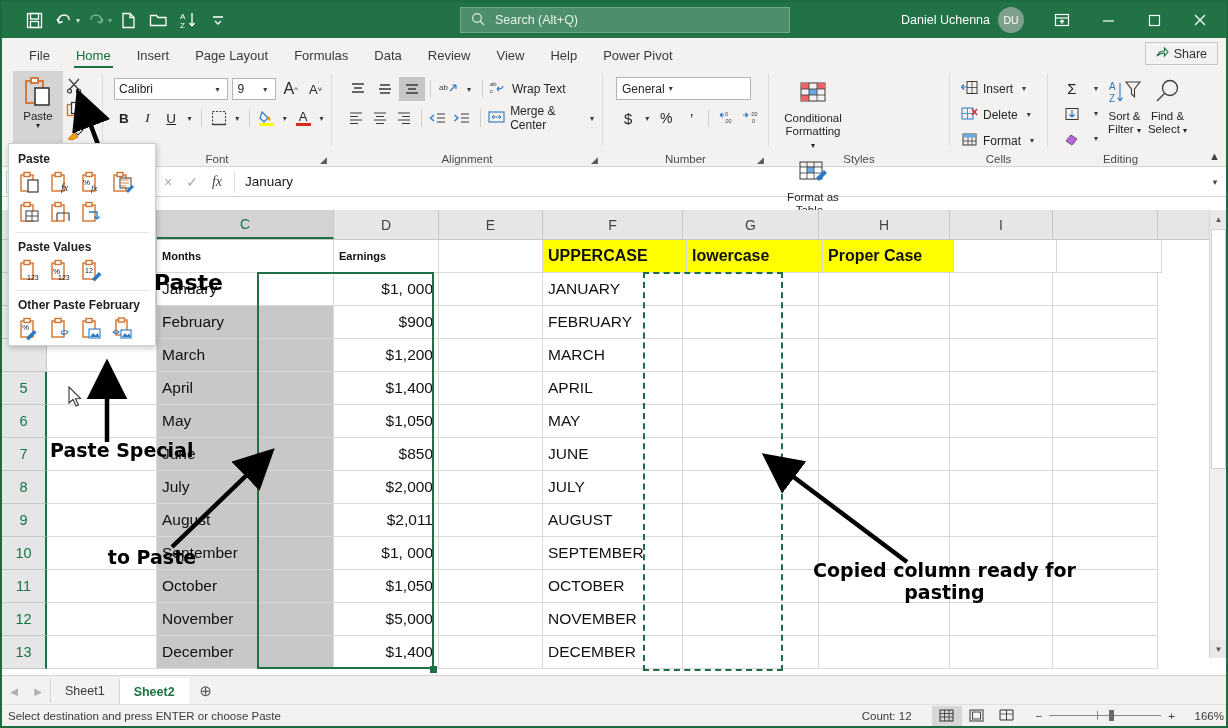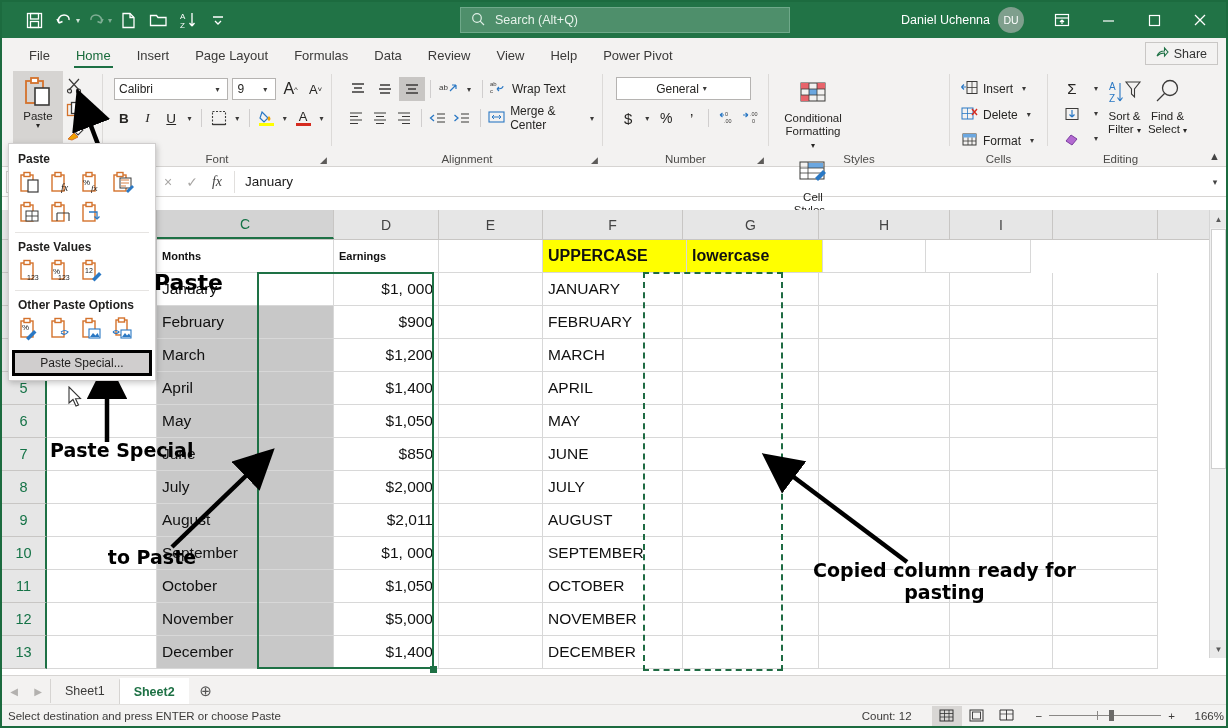--- a/index.html
+++ b/index.html
@@ -97,21 +97,21 @@
     width:52px; height:22px; border:1px solid #b5b3b1; background:#fff;
     font-size:12px; padding:0 4px; display:flex; align-items:center;
     justify-content:space-between;
   }
   .ic-btn { width:26px; height:24px; display:flex; align-items:center; justify-content:center; font-size:13.5px; }
   .caret { font-size:8px; color:#3b3a39; width:12px; text-align:center; }
   
   .al-row { display:flex; align-items:center; gap:1px; height:26px; }
   .numfmt {
     width:135px; height:23px; border:1px solid #b5b3b1; background:#fff; font-size:12px;
-    padding:0 5px; display:flex; align-items:center; justify-content:center;
+    padding:0 5px; display:flex; align-items:center; justify-content:flex-start;
   }
   .bigbtn {
     width:62px; display:flex; flex-direction:column; align-items:center;
     font-size:11.5px; line-height:13px; text-align:center; padding-top:2px;
   }
   .cellbtn { display:flex; align-items:center; gap:5px; height:23px; font-size:12px; }
   
   .fbar {
     height:30px; background:#fff; display:flex; align-items:center;
     border-bottom:1px solid #d6d4d2; font-size:12.5px;
@@ -567,20 +567,32 @@
               <rect x="21" y="4" width="8" height="6" fill="#e8646b"></rect>
               <path d="M13 4 v18 M21 4 v18 M5 10 h24 M5 16 h24" stroke="#3b3a39" stroke-width="0.8"></path>
             </svg>
         </span>
         <span>Conditional</span>
         <span><span>Formatting</span> <span style="font-size:8px">▾</span></span>
       </div>
       <div class="bigbtn">
         <span>
           <svg width="34" height="30" viewBox="0 0 34 30">
+              <rect x="4" y="4" width="22" height="17" fill="none" stroke="#3b3a39" stroke-width="1"></rect>
+              <rect x="11" y="9" width="7" height="6" fill="#6ba7e0"></rect>
+              <path d="M11 4 v17 M18 4 v17 M4 9 h22 M4 15 h22" stroke="#3b3a39" stroke-width="0.8"></path>
+              <path d="M20 20 L28 12 L31 15 L23 23 z" fill="#2a78c4"></path>
+            </svg>
+        </span>
+        <span>Format as</span>
+        <span><span>Table</span> <span style="font-size:8px">▾</span></span>
+      </div>
+      <div class="bigbtn">
+        <span>
+          <svg width="34" height="30" viewBox="0 0 34 30">
               <rect x="4" y="4" width="24" height="17" fill="none" stroke="#3b3a39" stroke-width="1"></rect>
               <rect x="12" y="5" width="15" height="5" fill="#6ba7e0"></rect>
               <path d="M12 4 v17 M4 10 h24 M4 15 h24" stroke="#3b3a39" stroke-width="0.8"></path>
               <path d="M19 20 L27 12 L30 15 L22 23 z" fill="#2a78c4"></path>
             </svg>
         </span>
         <span>Cell</span>
         <span><span>Styles</span> <span style="font-size:8px">▾</span></span>
       </div>
     </div>
@@ -709,20 +721,21 @@
   <div class="rows">
 
     <div class="row">
       <div class="rh" style="color:transparent"></div>
       <div class="cell" style="width:110px"></div>
       <div class="cell hdr" style="width:177px">Months</div>
       <div class="cell hdr" style="width:105px">Earnings</div>
       <div class="cell" style="width:104px"></div>
       <div class="cell yellow" style="width:144px">UPPERCASE</div>
       <div class="cell yellow" style="width:136px">lowercase</div>
+      <div class="cell yellow" style="width:131px">Proper Case</div>
       <div class="cell" style="width:103px"></div>
       <div class="cell" style="width:105px"></div>
     </div>
 
     <div class="row">
       <div class="rh" style="color:transparent"></div>
       <div class="cell" style="width:110px"></div>
       <div class="cell" style="width:177px">January</div>
       <div class="cell r" style="width:105px">$1, 000</div>
       <div class="cell" style="width:104px"></div>
@@ -1020,21 +1033,21 @@
     <div class="pm-item">
       <svg width="22" height="24" viewBox="0 0 22 24">
           <rect x="2" y="4" width="12" height="16" fill="none" stroke="#d4722c" stroke-width="1.4"></rect>
           <rect x="5" y="1.5" width="6" height="4" fill="#fff" stroke="#d4722c" stroke-width="1.4"></rect>
           <text x="4" y="14" font-size="7" fill="#1a1a1a" font-family="Liberation Sans">12</text>
           <path d="M11 20 l7 -7 l2.5 2.5 l-7 7 z" fill="#2a78c4"></path>
         </svg>
     </div>
   </div>
   <div class="pm-div"></div>
-  <div class="pm-title">Other Paste Options</div>
+  <div class="pm-title">Other Paste February</div>
   <div class="pm-row">
     <div class="pm-item">
       <svg width="22" height="24" viewBox="0 0 22 24">
           <rect x="2" y="4" width="12" height="16" fill="none" stroke="#d4722c" stroke-width="1.4"></rect>
           <rect x="5" y="1.5" width="6" height="4" fill="#fff" stroke="#d4722c" stroke-width="1.4"></rect>
           <text x="3" y="13" font-size="8" fill="#1a1a1a" font-family="Liberation Sans">%</text>
           <path d="M7 21 l8 -8 l2.5 2.5 l-8 8 z" fill="#2a78c4"></path>
         </svg>
     </div>
     <div class="pm-item">
@@ -1054,23 +1067,20 @@
     </div>
     <div class="pm-item">
       <svg width="22" height="24" viewBox="0 0 22 24">
           <rect x="4" y="3" width="11" height="15" fill="none" stroke="#d4722c" stroke-width="1.4"></rect>
           <rect x="6.5" y="1" width="6" height="4" fill="#fff" stroke="#d4722c" stroke-width="1.4"></rect>
           <path d="M1 15 q3 -3 6 0 q-3 3 -6 0" fill="none" stroke="#2a78c4" stroke-width="1.1"></path>
           <rect x="9" y="13" width="10" height="8" fill="#fff" stroke="#2a78c4" stroke-width="1.1"></rect>
           <path d="M10 20 l3 -4 l2 2.5 l2 -2 l2 3.5 z" fill="#2a78c4"></path>
         </svg>
     </div>
-  </div>
-  <div class="pm-special">
-    <span>Paste Special...</span>
   </div>
 </div>
 
 <svg class="annsvg">
   <defs>
     <marker id="ah" markerWidth="9" markerHeight="9" refX="2" refY="4.5" orient="auto">
       <path d="M0,0 L9,4.5 L0,9 z" fill="#000"></path>
     </marker>
   </defs>
 

